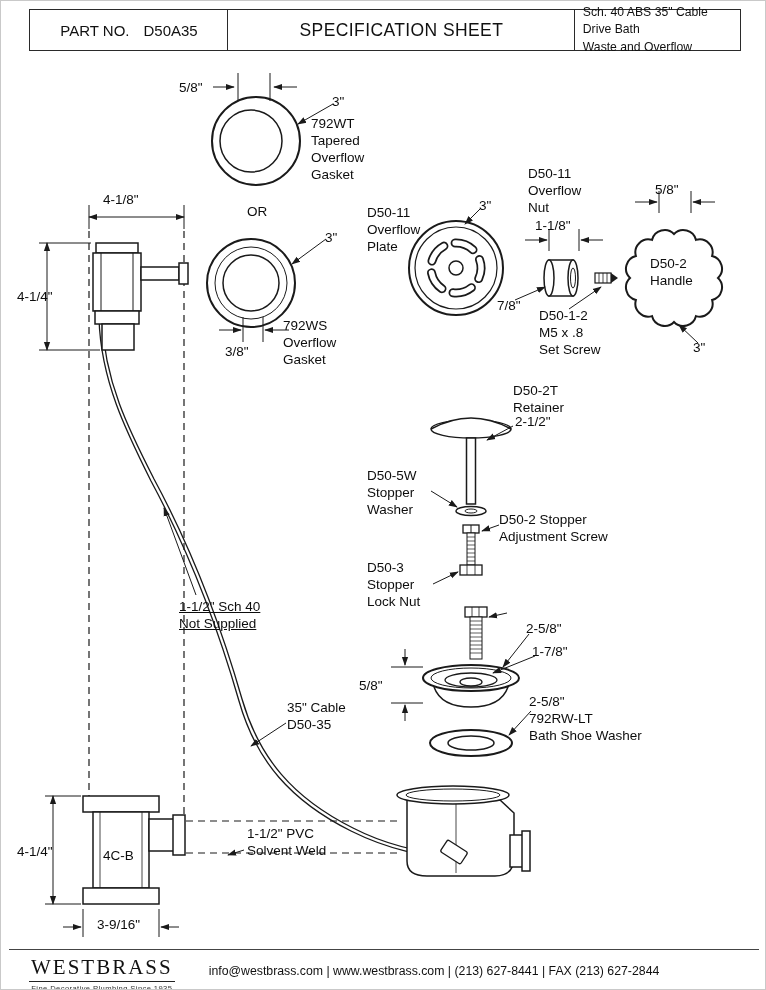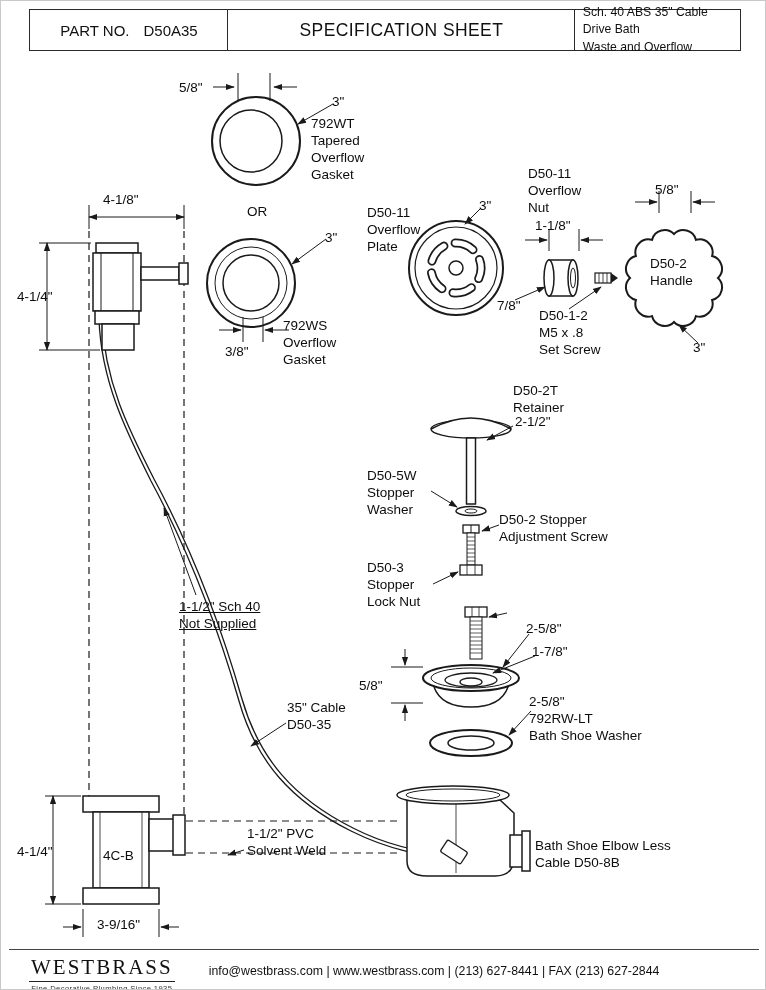--- a/index.html
+++ b/index.html
@@ -298,22 +298,20 @@
 Bath Shoe Washer</div>
   <div class="lbl ul" style="left:178px;top:597px">1-1/2" Sch 40
 Not Supplied</div>
   <div class="lbl" style="left:286px;top:698px">35" Cable
 D50-35</div>
   <div class="lbl" style="left:102px;top:846px">4C-B</div>
   <div class="lbl" style="left:16px;top:842px">4-1/4"</div>
   <div class="lbl" style="left:96px;top:915px">3-9/16"</div>
   <div class="lbl" style="left:246px;top:824px">1-1/2" PVC
 Solvent Weld</div>
-  <div class="lbl" style="left:534px;top:836px">Bath Shoe Elbow Less
-Cable D50-8B</div>
 
   <div class="ftr">
     <div class="brand">
       <span class="brand-name">WESTBRASS</span>
       <span class="brand-tag">Fine Decorative Plumbing Since 1935</span>
     </div>
     <div class="contact">info@westbrass.com   |   www.westbrass.com   |   (213) 627-8441   |   FAX (213) 627-2844</div>
   </div>
 
 </div>

